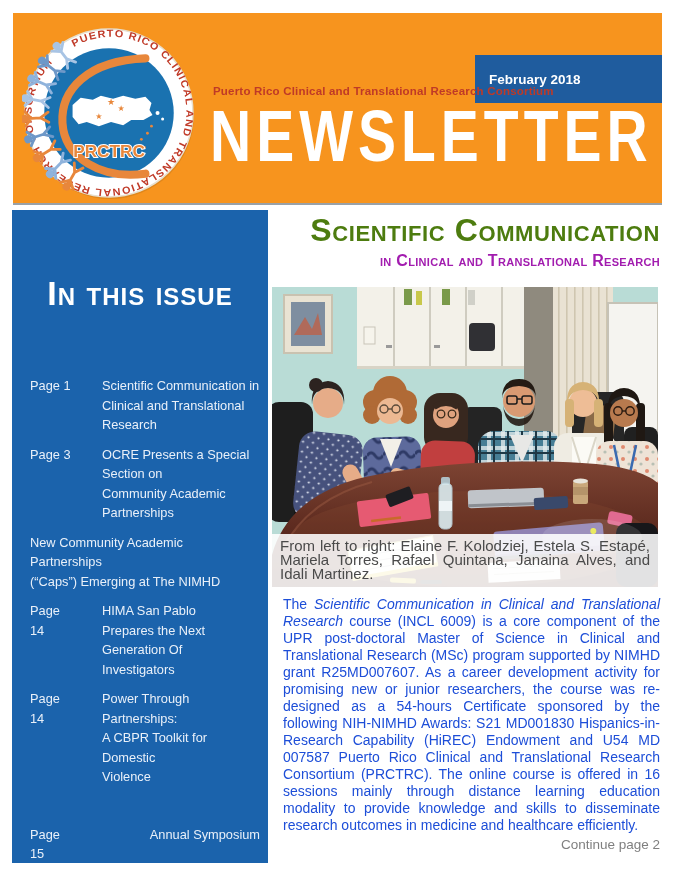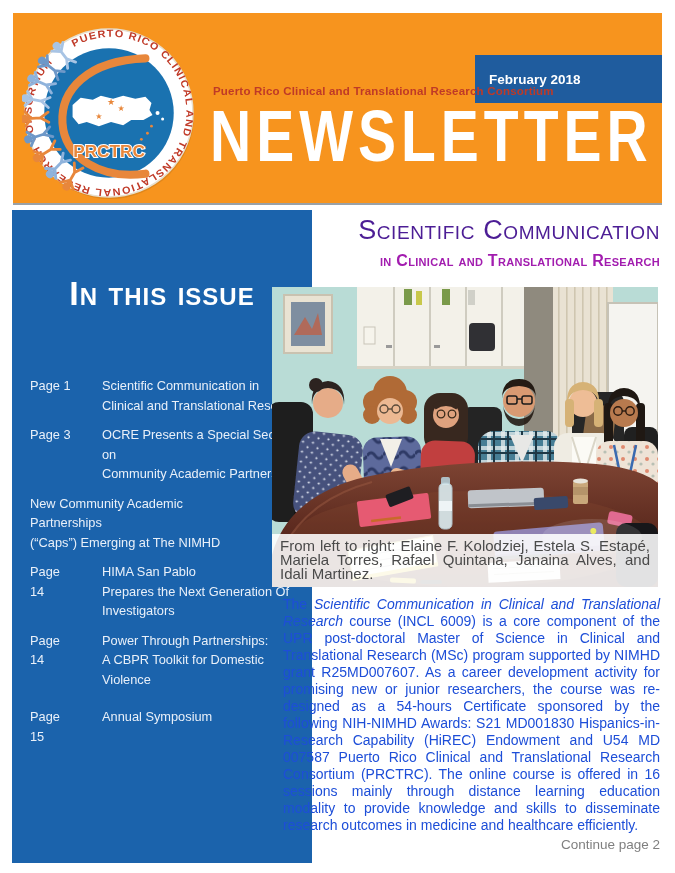--- a/index.html
+++ b/index.html
@@ -13,33 +13,33 @@
   .date-bar{position:absolute;left:462px;top:42px;width:187px;height:48px;background:#1F5C9E;
             color:#fff;font-weight:bold;font-size:13.5px;
             display:flex;align-items:center;padding-left:14px;box-sizing:border-box;}
   .consortium-line{position:absolute;left:200px;top:72px;color:#BF3A27;font-weight:bold;
                    font-size:11.5px;letter-spacing:.2px;white-space:nowrap;}
   .newsletter-title{position:absolute;left:197px;top:87px;color:#fff;font-weight:bold;
                     font-size:57px;letter-spacing:5px;line-height:1;white-space:nowrap;
                     transform:scaleY(1.28);transform-origin:top left;}
 
   
-  .sidebar{position:absolute;left:12px;top:210px;width:256px;height:653px;background:#1B63AC;padding-left:44px;}
+  .sidebar{position:absolute;left:12px;top:210px;width:256px;height:653px;background:#1B63AC;}
   .sidebar-heading{position:absolute;left:0;right:0;top:64px;text-align:center;color:#ffffff;
                    font-variant:small-caps;font-weight:bold;font-size:34px;letter-spacing:1px;}
   .toc{position:absolute;left:18px;right:8px;top:166px;color:#E9F0F9;}
   .toc-item{display:flex;gap:25px;margin-bottom:10px;font-size:12.8px;line-height:19.5px;}
-  .toc-item:last-child{margin-top:18px;}
+  .toc-item:last-child{margin-top:38px;justify-content:space-between;}
   .toc-page{flex:none;width:47px;}
   .toc-title{white-space:pre-line;}
 
   
   .article-title{position:absolute;left:255px;top:213px;width:405px;text-align:right;}
-  .article-title .line1{font-variant:small-caps;font-weight:normal;font-size:27px;
-                        color:#4c1d95;letter-spacing:.6px;line-height:34px;}
+  .article-title .line1{font-variant:small-caps;font-weight:bold;font-size:32px;
+                        color:#4d7c0f;letter-spacing:.6px;line-height:34px;}
   .article-title .line2{font-variant:small-caps;font-weight:bold;font-size:16px;
                         color:#a21caf;letter-spacing:.3px;line-height:28px;}
 
   .photo-block{position:absolute;left:272px;top:287px;width:386px;height:300px;}
   .photo-block svg{display:block;width:386px;height:300px;}
   .photo-caption{position:absolute;left:0;right:0;bottom:0;background:rgba(255,255,255,.88);
                  color:#4A4A4A;font-size:15px;line-height:14px;padding:5px 8px 6px;
                  text-align:justify;box-sizing:border-box;}
 
   .article-body{position:absolute;left:283px;top:596px;width:377px;}

